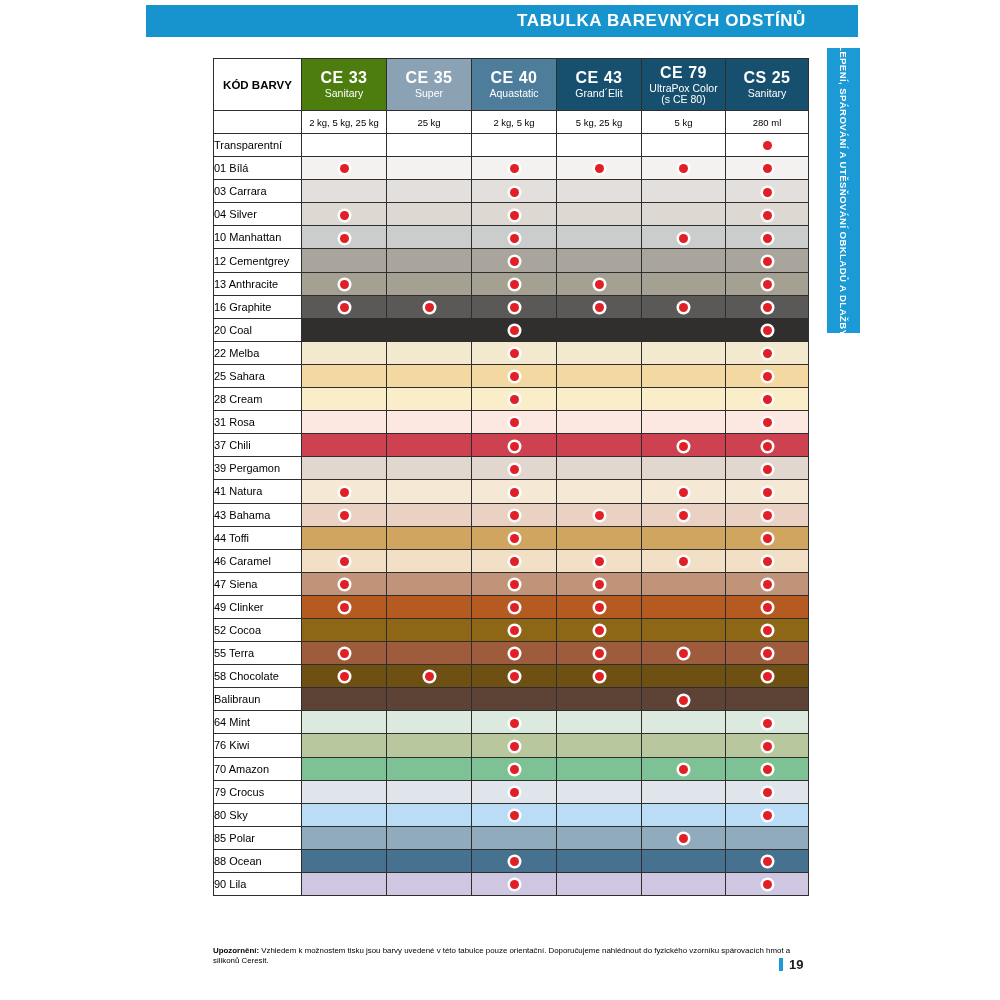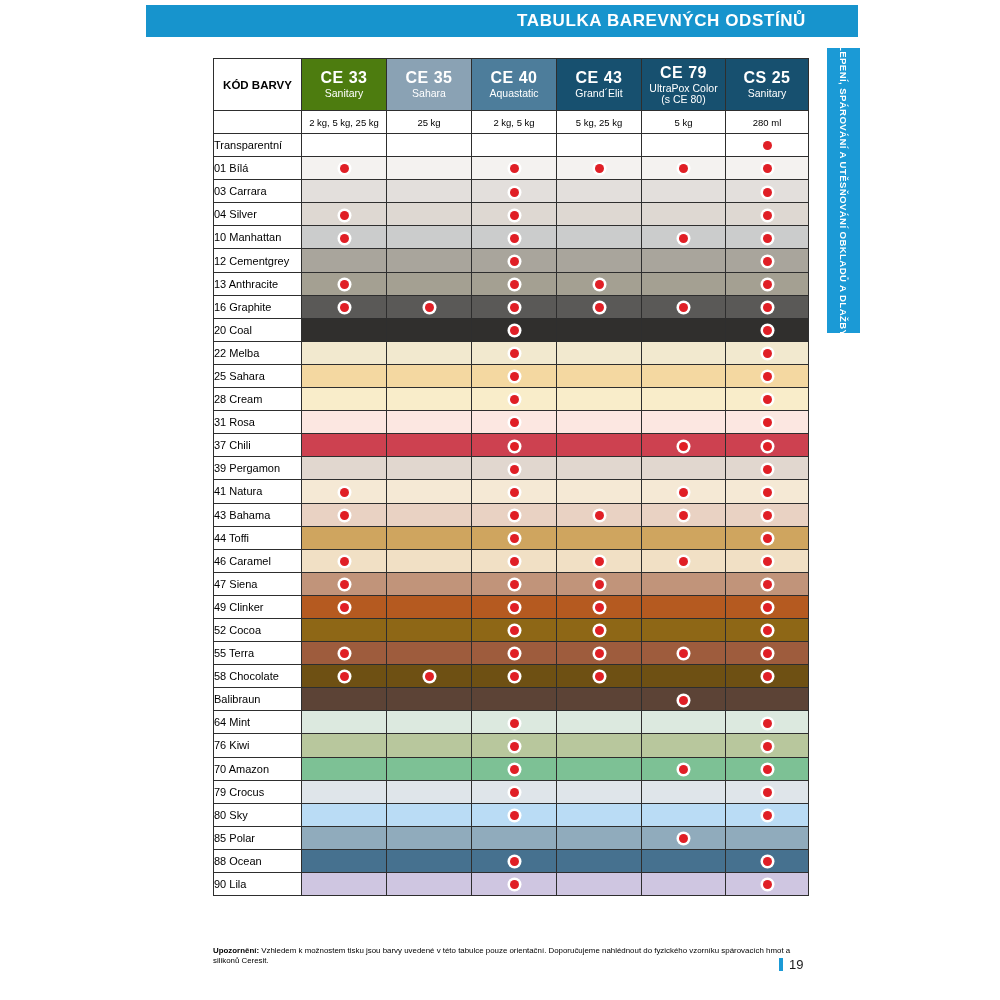--- a/index.html
+++ b/index.html
@@ -47,21 +47,21 @@
   }
   .footnote{
     position:absolute;left:213px;top:946px;width:596px;
     font-size:7.9px;color:#000;line-height:10px;
   }
   .footnote b{font-weight:bold;}
   .page-num{
     position:absolute;left:779px;top:957px;display:flex;align-items:center;
   }
   .page-num .bar{width:4px;height:13px;background:#1b9ad6;margin-right:6px;}
-  .page-num span.num{font-size:13px;font-weight:normal;color:#1a1a1a;text-align:center;}
+  .page-num span.num{font-size:13px;font-weight:bold;color:#1a1a1a;text-align:center;}
 </style>
 </head>
 <body>
 
 <div class="banner">
   <span>TABULKA BAREVNÝCH ODSTÍNŮ</span>
 </div>
 
 <div class="side-tab">
   <span>LEPENÍ, SPÁROVÁNÍ A UTĚSŇOVÁNÍ OBKLADŮ A DLAŽBY</span>
@@ -79,21 +79,21 @@
   </colgroup>
   <thead id="table-head">
       <tr class="hdr">
         <th class="code-hdr">KÓD BARVY</th>
         <th class="prod" style="background: #4d7c0f;">
           <span class="pcode">CE 33</span>
           <span class="pname">Sanitary</span>
         </th>
         <th class="prod" style="background: rgb(138, 162, 180);">
           <span class="pcode">CE 35</span>
-          <span class="pname">Sahara</span>
+          <span class="pname">Super</span>
         </th>
         <th class="prod" style="background: rgb(77, 125, 155);">
           <span class="pcode">CE 40</span>
           <span class="pname">Aquastatic</span>
         </th>
         <th class="prod" style="background: rgb(23, 80, 111);">
           <span class="pcode">CE 43</span>
           <span class="pname">Grand´Elit</span>
         </th>
         <th class="prod" style="background: rgb(23, 80, 111);">

